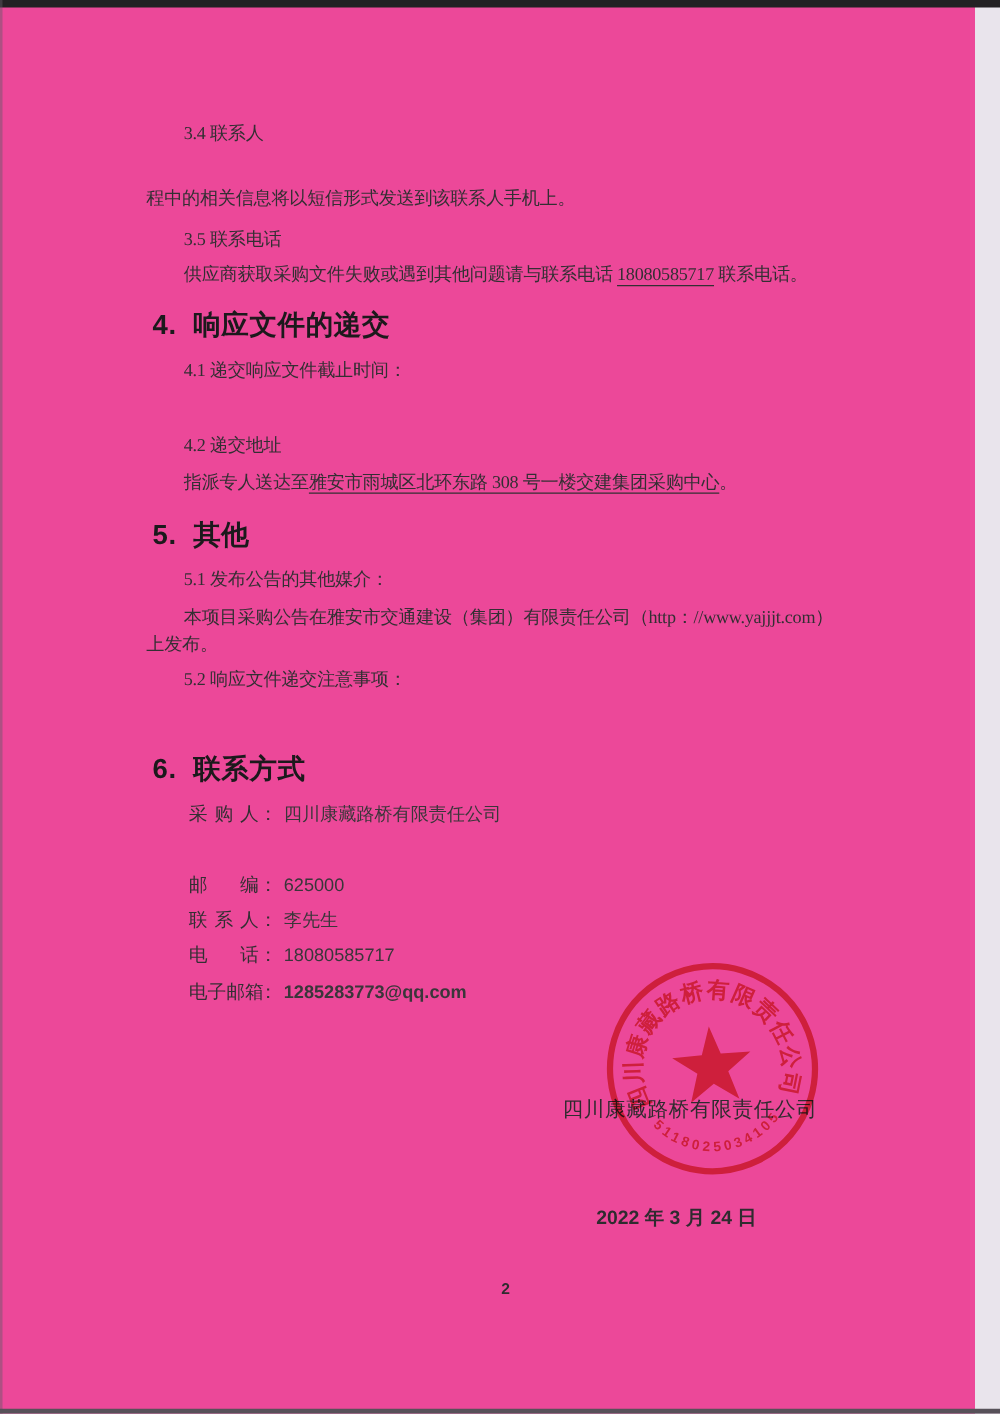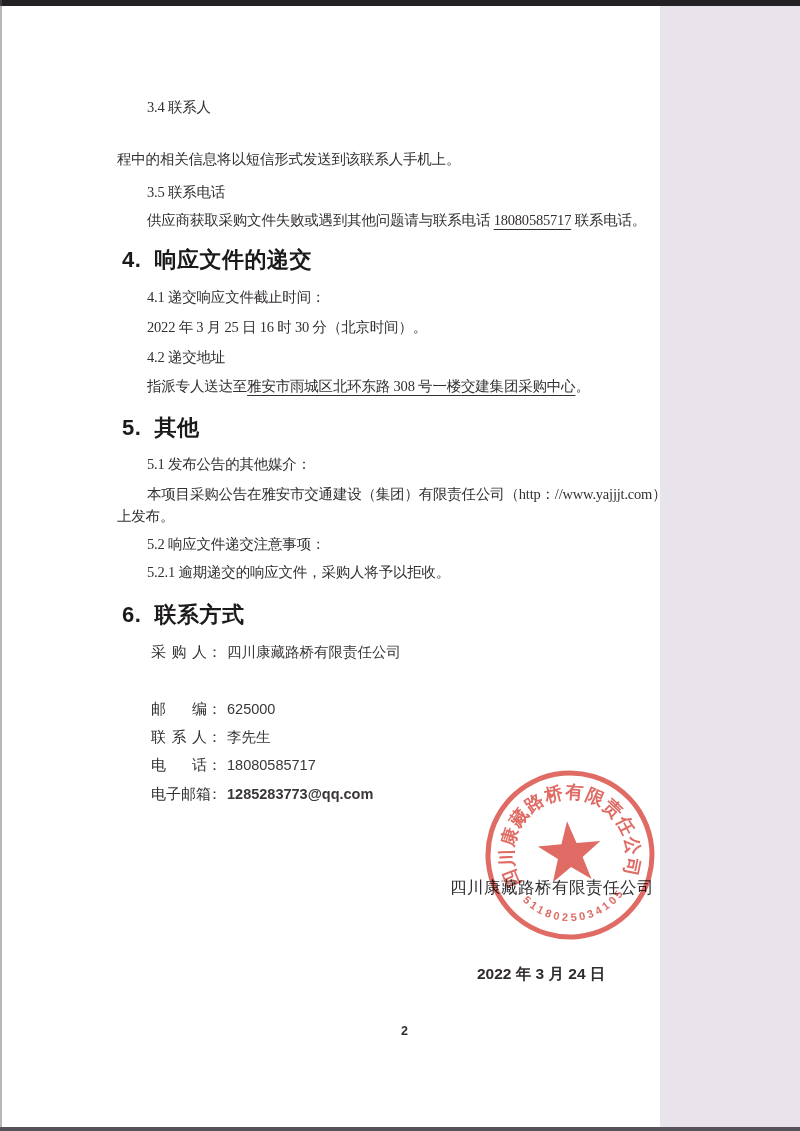--- a/index.html
+++ b/index.html
@@ -4,22 +4,22 @@
 <style>
   html,body{margin:0;padding:0;}
   body{
     width:800px;height:1131px;
     background:#e9e4ec;
     font-family:"Liberation Serif", serif;
     overflow:hidden;
   }
   .page{
     position:relative;
-    width:660px;height:1131px;
-    background:#ffffff;
+    width:780px;height:1131px;
+    background:#ec4899;
     color:#332f33;
   }
   .edge-top{position:absolute;left:0;top:0;width:800px;height:6px;background:#232124;}
   .edge-bottom{position:absolute;left:0;top:1127px;width:800px;height:4px;background:#575159;}
   .edge-left{position:absolute;left:0;top:0;width:2px;height:1131px;background:rgba(99,92,104,0.45);}
 
   .t{
     position:absolute;
     white-space:pre;
     font-size:14.5px;
@@ -85,30 +85,28 @@
   <div class="edge-bottom"></div>
 
   <div class="t" style="left:147px;top:99px">3.4 联系人</div>
   <div class="t" style="left:117px;top:151px">程中的相关信息将以短信形式发送到该联系人手机上。</div>
 
   <div class="t" style="left:147px;top:184px">3.5 联系电话</div>
   <div class="t" style="left:147px;top:212px"><span>供应商获取采购文件失败或遇到其他问题请与联系电话 </span><span class="u">18080585717</span><span> 联系电话。</span></div>
 
   <div class="h" style="left:122px;top:247px">4.  响应文件的递交</div>
   <div class="t" style="left:147px;top:289px">4.1 递交响应文件截止时间：</div>
-  <div class="t" style="left:147px;top:319px">2022 年 3 月 25 日 16 时 30 分（北京时间）。</div>
   <div class="t" style="left:147px;top:349px">4.2 递交地址</div>
   <div class="t" style="left:147px;top:378px"><span>指派专人送达至</span><span class="u">雅安市雨城区北环东路 308 号一楼交建集团采购中心</span><span>。</span></div>
 
   <div class="h" style="left:122px;top:415px">5.  其他</div>
   <div class="t" style="left:147px;top:456px">5.1 发布公告的其他媒介：</div>
   <div class="t" style="left:147px;top:486px">本项目采购公告在雅安市交通建设（集团）有限责任公司（http：//www.yajjjt.com）</div>
   <div class="t" style="left:117px;top:508px">上发布。</div>
   <div class="t" style="left:147px;top:536px">5.2 响应文件递交注意事项：</div>
-  <div class="t" style="left:147px;top:564px">5.2.1 逾期递交的响应文件，采购人将予以拒收。</div>
 
   <div class="h" style="left:122px;top:602px">6.  联系方式</div>
 
   <div class="contact-row" style="left:151px;top:644px"><span class="c-label">采购人</span><span class="c-colon">：</span><span class="c-val">四川康藏路桥有限责任公司</span></div>
   <div class="contact-row" style="left:151px;top:701px"><span class="c-label">邮编</span><span class="c-colon">：</span><span class="c-val">625000</span></div>
   <div class="contact-row" style="left:151px;top:729px"><span class="c-label">联系人</span><span class="c-colon">：</span><span class="c-val">李先生</span></div>
   <div class="contact-row" style="left:151px;top:757px"><span class="c-label">电话</span><span class="c-colon">：</span><span class="c-val">18080585717</span></div>
   <div class="contact-row email" style="left:151px;top:786px"><span class="c-label">电子邮箱</span><span class="c-colon">：</span><span class="c-val">1285283773@qq.com</span></div>
 
   <div class="sig-company">四川康藏路桥有限责任公司</div>

